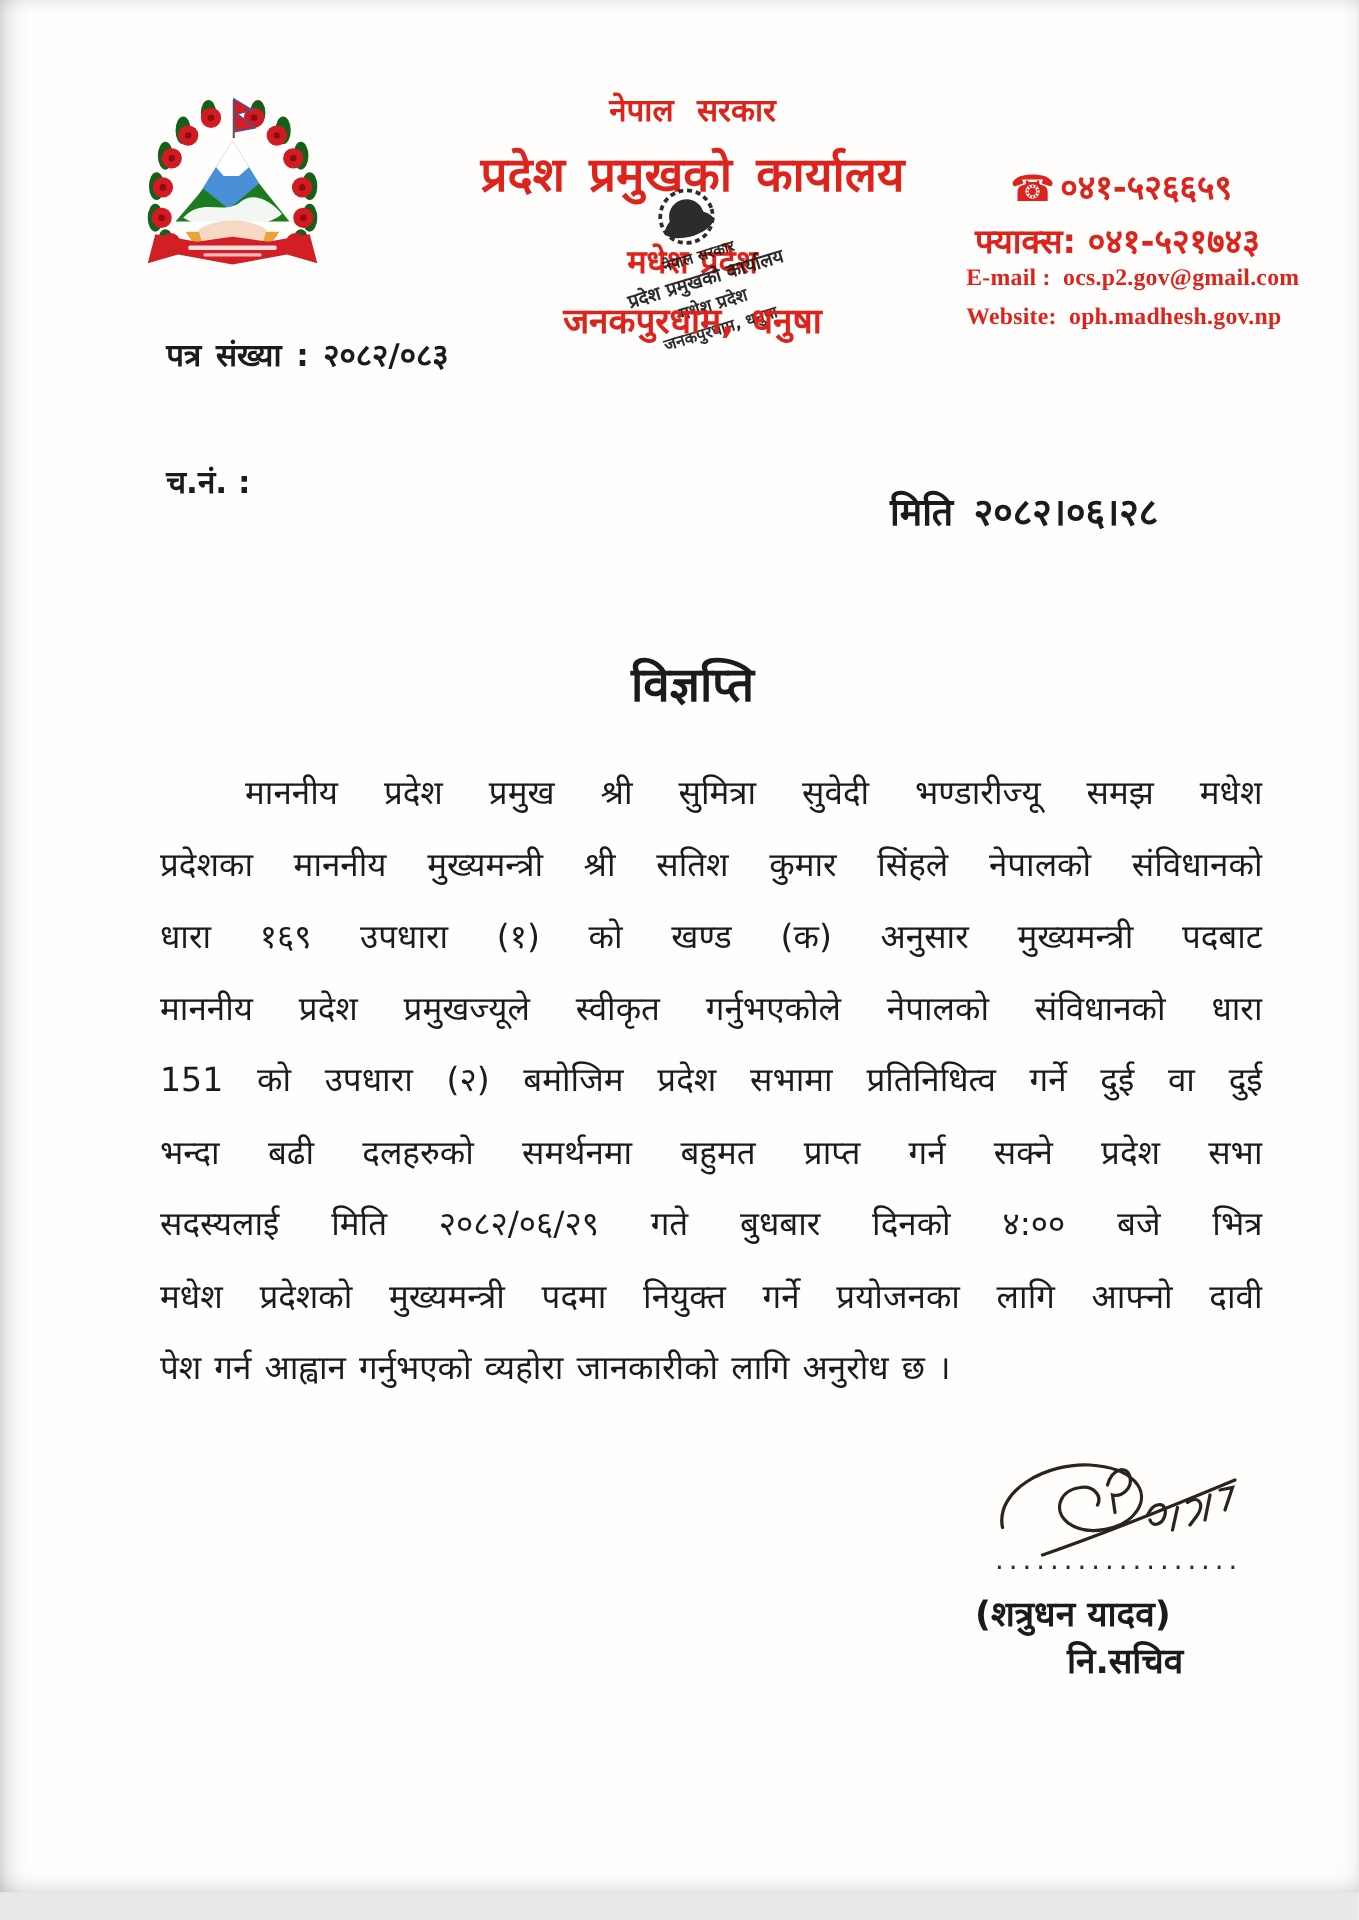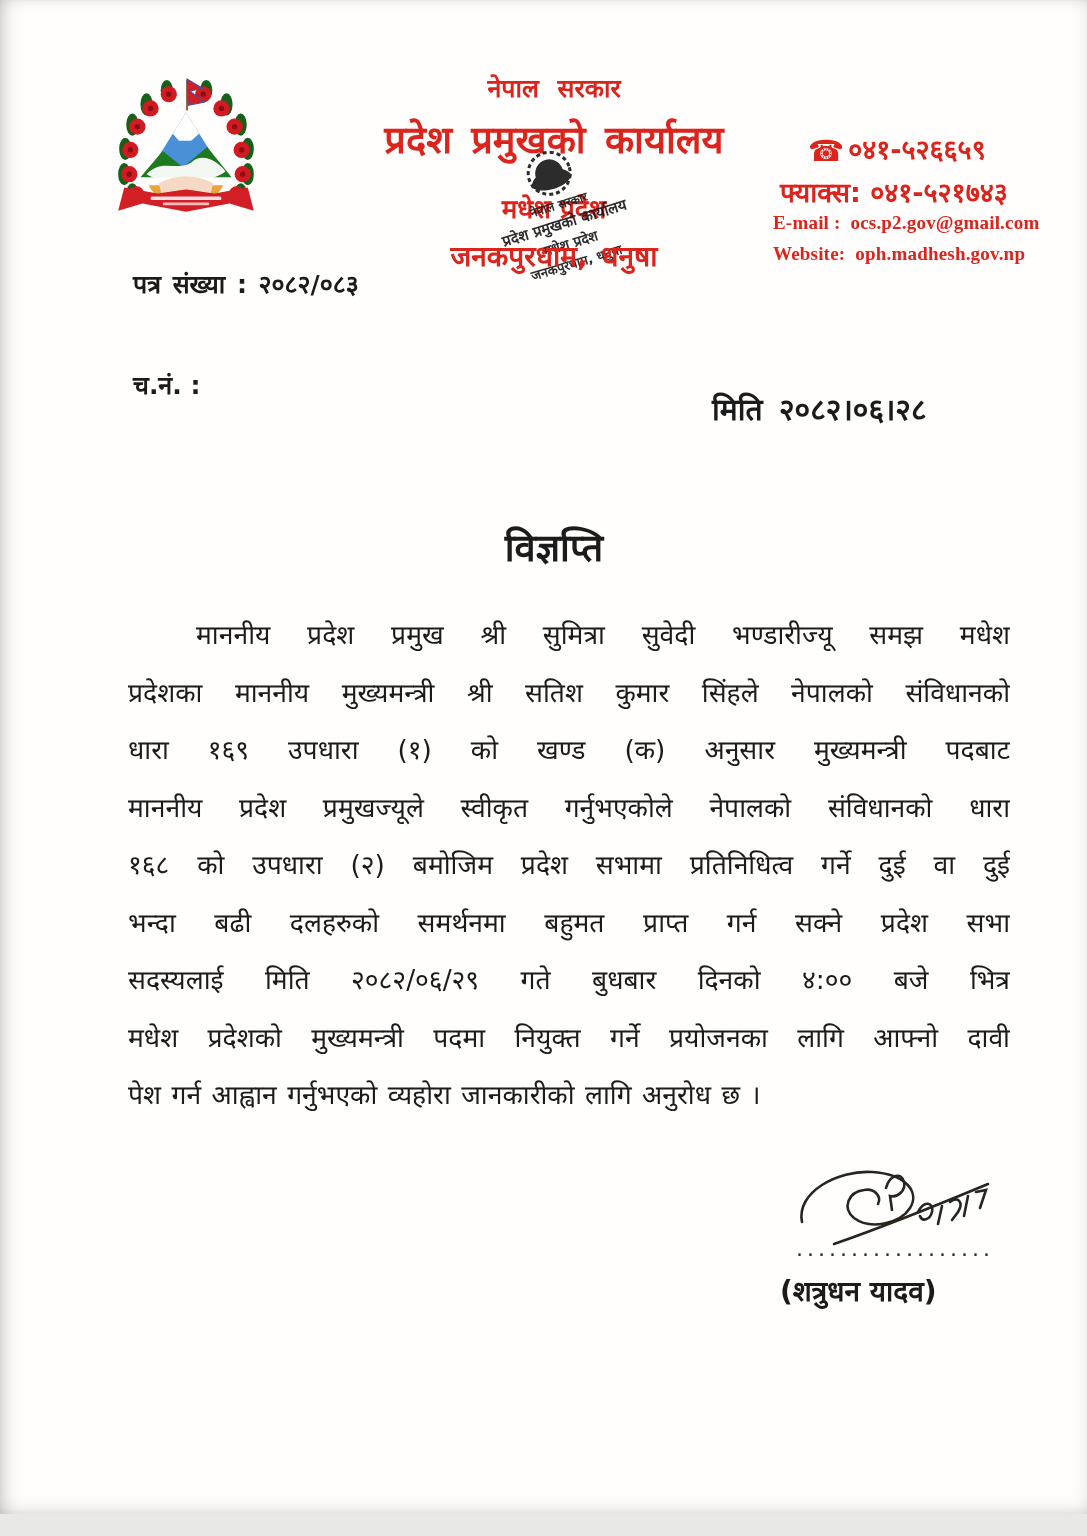--- a/index.html
+++ b/index.html
@@ -160,35 +160,36 @@
   <div class="abs ch-line">च.नं. :</div>
   <div class="abs date-line">मिति २०८२।०६।२८</div>
 
   <div class="abs center-band notice-title">विज्ञप्ति</div>
 
   <div class="abs body-block">
     <div class="body-line first">माननीय प्रदेश प्रमुख श्री सुमित्रा सुवेदी भण्डारीज्यू समझ मधेश</div>
     <div class="body-line">प्रदेशका माननीय मुख्यमन्त्री श्री सतिश कुमार सिंहले नेपालको संविधानको</div>
     <div class="body-line">धारा १६९ उपधारा (१) को खण्ड (क) अनुसार मुख्यमन्त्री पदबाट</div>
     <div class="body-line">माननीय प्रदेश प्रमुखज्यूले स्वीकृत गर्नुभएकोले नेपालको संविधानको धारा</div>
-    <div class="body-line">१६८ को उपधारा (२) बमोजिम प्रदेश सभामा प्रतिनिधित्व गर्ने दुई वा दुई</div>
+    <div class="body-line">151 को उपधारा (२) बमोजिम प्रदेश सभामा प्रतिनिधित्व गर्ने दुई वा दुई</div>
     <div class="body-line">भन्दा बढी दलहरुको समर्थनमा बहुमत प्राप्त गर्न सक्ने प्रदेश सभा</div>
     <div class="body-line">सदस्यलाई मिति २०८२/०६/२९ गते बुधबार दिनको ४:०० बजे भित्र</div>
     <div class="body-line">मधेश प्रदेशको मुख्यमन्त्री पदमा नियुक्त गर्ने प्रयोजनका लागि आफ्नो दावी</div>
     <div class="body-line last">पेश गर्न आह्वान गर्नुभएको व्यहोरा जानकारीको लागि अनुरोध छ ।</div>
   </div>
 
   <div class="abs sig-dots">......................</div>
   <svg class="abs sig-svg" viewBox="0 0 236 112" aria-hidden="true">
     <g fill="none" stroke="#2a241f" stroke-width="2.6" stroke-linecap="round">
       <path d="M14,64 C8,34 50,12 84,14 C118,16 132,34 122,50 C112,66 82,72 66,60 C54,50 60,34 76,32 C86,30 94,38 90,46"></path>
       <path d="M98,30 C102,16 114,14 116,24 C118,32 110,40 102,38 L104,52"></path>
       <path d="M46,86 C98,68 152,46 200,26"></path>
       <path d="M130,54 C136,42 146,44 144,54 C142,62 134,64 132,58"></path>
       <path d="M154,48 L150,66"></path>
       <path d="M162,44 C170,38 176,44 170,54 L164,62"></path>
       <path d="M180,38 L176,58"></path>
       <path d="M188,34 L198,32 L192,50"></path>
     </g>
   </svg>
   <div class="abs sig-name">(शत्रुधन यादव)</div>
+  <div class="abs sig-role">नि.सचिव</div>
 
 </div>
 
 </body></html>

